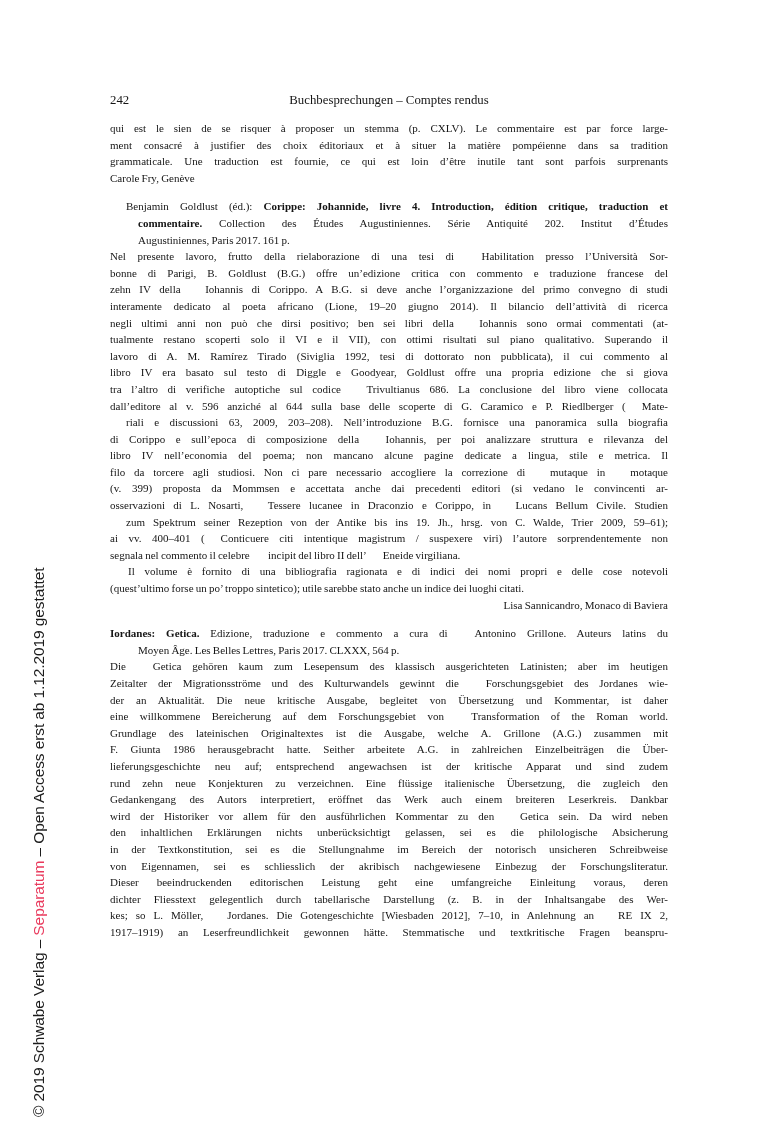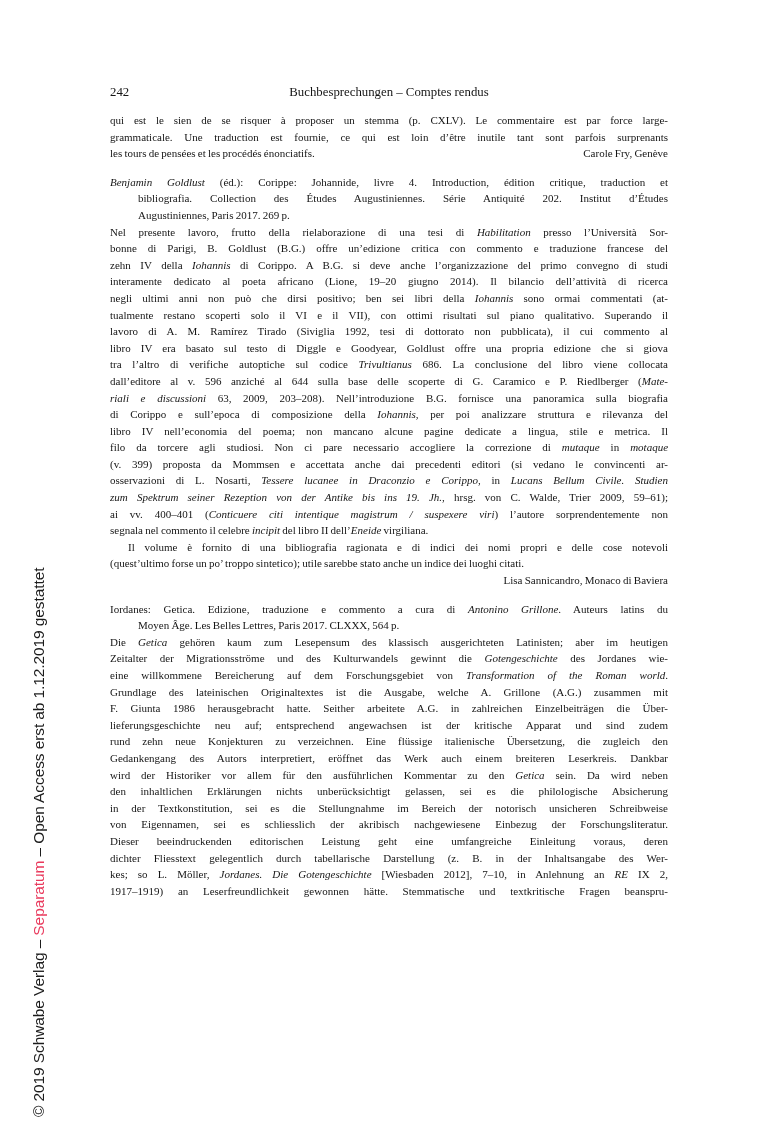--- a/index.html
+++ b/index.html
@@ -1,36 +1,36 @@
 <!DOCTYPE html>
 <html style="--sep-color: #e9395c;"><head>
 <meta charset="utf-8">
 <style>
   html,body{margin:0;padding:0;}
   body{
     width:770px;height:1131px;background:#ffffff;position:relative;overflow:hidden;
     font-family:"Liberation Serif", serif;color:#151515;
     -webkit-font-smoothing:antialiased;
   }
-  .column{position:absolute;left:110px;top:84px;width:558px;}
+  .column{position:absolute;left:110px;top:92px;width:558px;}
   .header{position:relative;height:17px;margin-bottom:11px;font-size:12.8px;line-height:17px;}
   .pagenum{position:absolute;left:0;top:0;}
   .running{position:absolute;left:50%;transform:translateX(-50%);white-space:nowrap;}
   .block{margin:0;}
   .block.gap{margin-top:12px;}
   .line{
     height:16.6px;line-height:16.6px;font-size:11px;
     text-align:justify;text-align-last:justify;
     overflow:hidden;word-spacing:-0.5px;white-space:nowrap;
   }
   .line.last{text-align-last:left;}
   .line.rightline{text-align:right;text-align-last:right;}
   .line.flexline{display:flex;justify-content:space-between;text-align:left;text-align-last:left;white-space:nowrap;}
-  .i{font-style:italic;}
-  .b{font-weight:normal;}
+  .i{margin-left:16px;}
+  .b{font-weight:bold;}
   .spine{
     position:absolute;left:30px;top:1117px;
     transform:rotate(-90deg);transform-origin:0 0;
     font-family:"Liberation Sans", sans-serif;font-size:15.5px;letter-spacing:-0.1px;
     white-space:nowrap;color:#1c1c1c;
   }
   .sep{color:var(--sep-color,#e9395c);}
 </style>
 </head>
 <body>
@@ -39,30 +39,30 @@
   <span>© 2019 Schwabe Verlag – </span><span class="sep">Separatum</span><span> – Open Access erst ab 1.12.2019 gestattet</span>
 </div>
 
 <div class="column">
   <div class="header">
     <span class="pagenum">242</span>
     <span class="running">Buchbesprechungen – Comptes rendus</span>
   </div>
 <div class="block">
       <div class="line"><span>qui est le sien de se risquer à proposer un stemma (p. CXLV). Le commentaire est par force large-</span></div>
+      <div class="line"><span>ment consacré à justifier des choix éditoriaux et à situer la matière pompéienne dans sa tradition</span></div>
       <div class="line"><span>grammaticale. Une traduction est fournie, ce qui est loin d’être inutile tant sont parfois surprenants</span></div>
       <div class="line flexline">
-        <span><span>les tours de pensées et les procédés énonciatifs.</span></span>
         <span>Carole Fry, Genève</span>
       </div>
     </div>
     <div class="block gap">
       <div class="line"><span class="i">Benjamin Goldlust</span><span> (éd.): </span><span class="b">Corippe: Johannide, livre 4. Introduction, édition critique, traduction et</span></div>
-      <div class="line" style="padding-left: 28px;"><span class="b">bibliografia.</span><span> Collection des Études Augustiniennes. Série Antiquité 202. Institut d’Études</span></div>
-      <div class="line last" style="padding-left: 28px;"><span>Augustiniennes, Paris 2017. 269 p.</span></div>
+      <div class="line" style="padding-left: 28px;"><span class="b">commentaire.</span><span> Collection des Études Augustiniennes. Série Antiquité 202. Institut d’Études</span></div>
+      <div class="line last" style="padding-left: 28px;"><span>Augustiniennes, Paris 2017. 161 p.</span></div>
     </div>
     <div class="block">
       <div class="line"><span>Nel presente lavoro, frutto della rielaborazione di una tesi di </span><span class="i">Habilitation</span><span> presso l’Università Sor-</span></div>
       <div class="line"><span>bonne di Parigi, B. Goldlust (B.G.) offre un’edizione critica con commento e traduzione francese del</span></div>
       <div class="line"><span>zehn IV della </span><span class="i">Iohannis</span><span> di Corippo. A B.G. si deve anche l’organizzazione del primo convegno di studi</span></div>
       <div class="line"><span>interamente dedicato al poeta africano (Lione, 19–20 giugno 2014). Il bilancio dell’attività di ricerca</span></div>
       <div class="line"><span>negli ultimi anni non può che dirsi positivo; ben sei libri della </span><span class="i">Iohannis</span><span> sono ormai commentati (at-</span></div>
       <div class="line"><span>tualmente restano scoperti solo il VI e il VII), con ottimi risultati sul piano qualitativo. Superando il</span></div>
       <div class="line"><span>lavoro di A. M. Ramírez Tirado (Siviglia 1992, tesi di dottorato non pubblicata), il cui commento al</span></div>
       <div class="line"><span>libro IV era basato sul testo di Diggle e Goodyear, Goldlust offre una propria edizione che si giova</span></div>
@@ -82,21 +82,22 @@
       <div class="line" style="text-indent: 18px;"><span>Il volume è fornito di una bibliografia ragionata e di indici dei nomi propri e delle cose notevoli</span></div>
       <div class="line last"><span>(quest’ultimo forse un po’ troppo sintetico); utile sarebbe stato anche un indice dei luoghi citati.</span></div>
       <div class="line rightline"><span>Lisa Sannicandro, Monaco di Baviera</span></div>
     </div>
     <div class="block gap">
       <div class="line"><span class="b">Iordanes: Getica.</span><span> Edizione, traduzione e commento a cura di </span><span class="i">Antonino Grillone</span><span>. Auteurs latins du</span></div>
       <div class="line last" style="padding-left: 28px;"><span>Moyen Âge. Les Belles Lettres, Paris 2017. CLXXX, 564 p.</span></div>
     </div>
     <div class="block">
       <div class="line"><span>Die </span><span class="i">Getica</span><span> gehören kaum zum Lesepensum des klassisch ausgerichteten Latinisten; aber im heutigen</span></div>
-      <div class="line"><span>Zeitalter der Migrationsströme und des Kulturwandels gewinnt die </span><span class="i">Gotengeschichte</span><span> des Jordanes wie-</span></div>
+      <div class="line"><span>Zeitalter der Migrationsströme und des Kulturwandels gewinnt die </span><span class="i">Forschungsgebiet</span><span> des Jordanes wie-</span></div>
+      <div class="line"><span>der an Aktualität. Die neue kritische Ausgabe, begleitet von Übersetzung und Kommentar, ist daher</span></div>
       <div class="line"><span>eine willkommene Bereicherung auf dem Forschungsgebiet von </span><span class="i">Transformation of the Roman world</span><span>.</span></div>
       <div class="line"><span>Grundlage des lateinischen Originaltextes ist die Ausgabe, welche A. Grillone (A.G.) zusammen mit</span></div>
       <div class="line"><span>F. Giunta 1986 herausgebracht hatte. Seither arbeitete A.G. in zahlreichen Einzelbeiträgen die Über-</span></div>
       <div class="line"><span>lieferungsgeschichte neu auf; entsprechend angewachsen ist der kritische Apparat und sind zudem</span></div>
       <div class="line"><span>rund zehn neue Konjekturen zu verzeichnen. Eine flüssige italienische Übersetzung, die zugleich den</span></div>
       <div class="line"><span>Gedankengang des Autors interpretiert, eröffnet das Werk auch einem breiteren Leserkreis. Dankbar</span></div>
       <div class="line"><span>wird der Historiker vor allem für den ausführlichen Kommentar zu den </span><span class="i">Getica</span><span> sein. Da wird neben</span></div>
       <div class="line"><span>den inhaltlichen Erklärungen nichts unberücksichtigt gelassen, sei es die philologische Absicherung</span></div>
       <div class="line"><span>in der Textkonstitution, sei es die Stellungnahme im Bereich der notorisch unsicheren Schreibweise</span></div>
       <div class="line"><span>von Eigennamen, sei es schliesslich der akribisch nachgewiesene Einbezug der Forschungsliteratur.</span></div>

